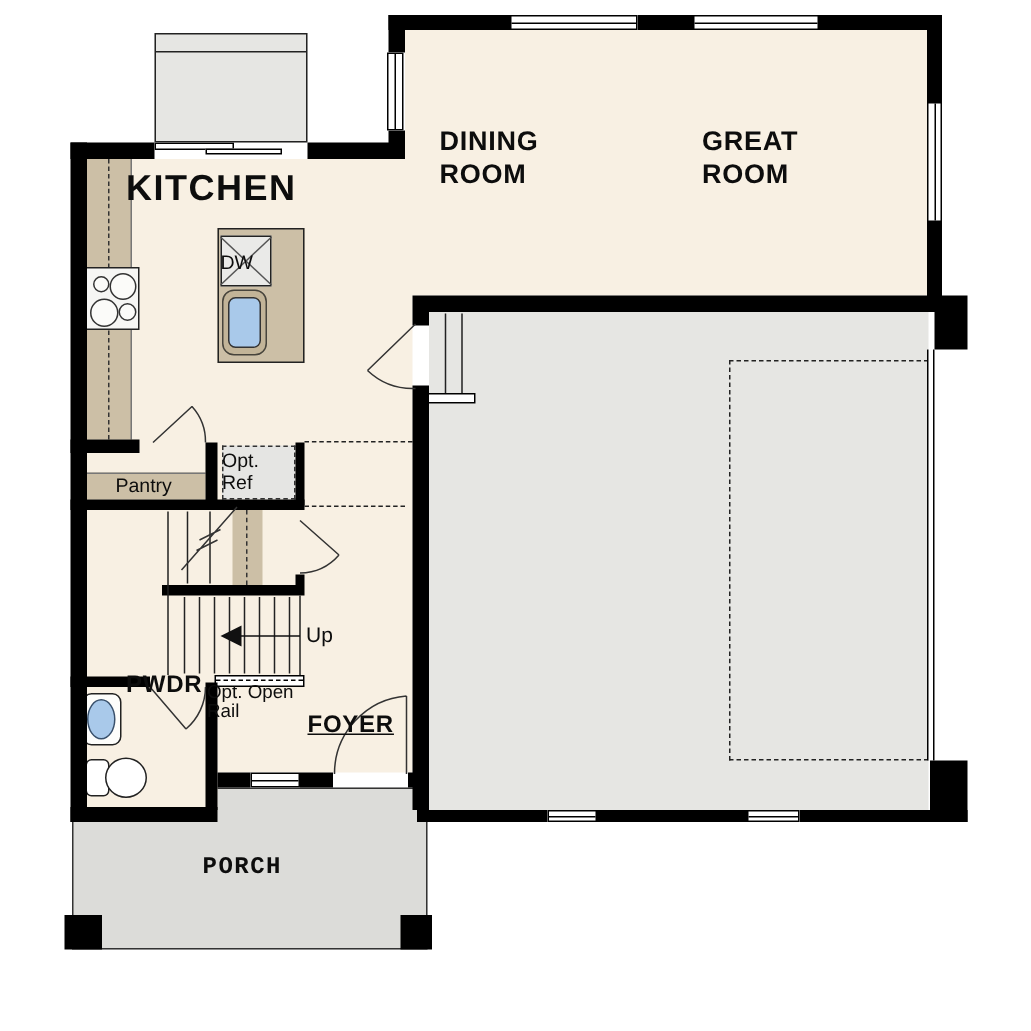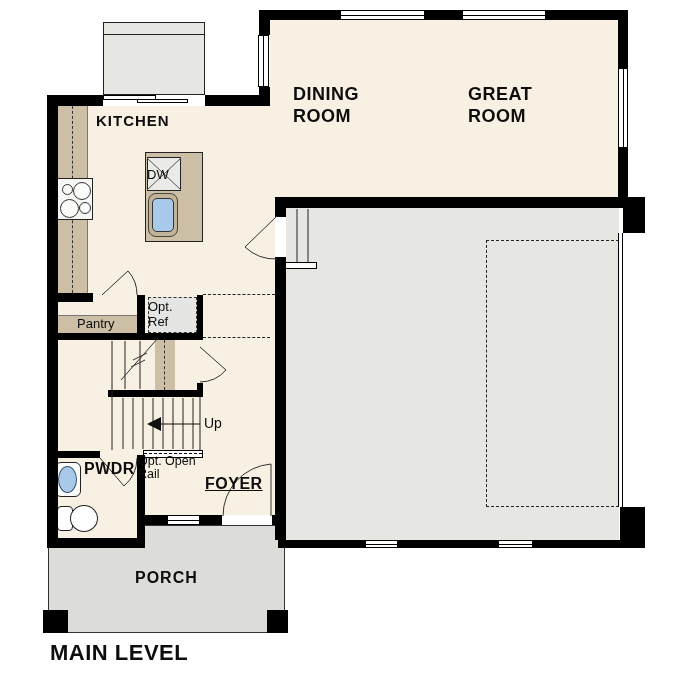--- a/index.html
+++ b/index.html
@@ -141,30 +141,29 @@
 
     <path stroke="#333" fill="none" d="M200 347 226 370M226 370 A35 35 0 0 1 200 382"></path>
 
     <path stroke="#333" fill="none" d="M277 216 245 247M245 247 A44 44 0 0 0 277 259"></path>
 
     <path stroke="#333" fill="none" d="M100 458 124 486M137 458 A37 37 0 0 1 124 486"></path>
 
     <path stroke="#333" fill="none" d="M271 464V516M223 516 A52 52 0 0 1 271 464"></path>
   </svg>
 
-  <div class="lbl" style="left:96px;top:112px;font-size:15px;letter-spacing:1px;">KITCHEN</div>
+  <div class="lbl" style="left:84px;top:112px;font-size:24px;letter-spacing:1px;">KITCHEN</div>
   <div class="lbl center" style="left:293px;top:83px;width:100px;font-size:18px;line-height:22px;letter-spacing:.5px;">DINING
 ROOM</div>
   <div class="lbl center" style="left:468px;top:83px;width:105px;font-size:18px;line-height:22px;letter-spacing:.5px;">GREAT
 ROOM</div>
-  <div class="lbl" style="left:84px;top:460px;font-size:16px;letter-spacing:.5px;">PWDR</div>
+  <div class="lbl" style="left:84px;top:448px;font-size:16px;letter-spacing:.5px;">PWDR</div>
   <div class="lbl" style="left:205px;top:475px;font-size:16px;letter-spacing:.5px;text-decoration:underline;">FOYER</div>
-  <div class="lbl" style="left:135px;top:569px;font-size:16px;letter-spacing:1px;">PORCH</div>
+  <div class="lbl" style="left:135px;top:569px;font-size:16px;letter-spacing:1px;font-family:Liberation Mono, monospace;">PORCH</div>
   <div class="lbl small" style="left:77px;top:316px;font-size:13px;">Pantry</div>
   <div class="lbl small center" style="left:148px;top:299px;width:49px;font-size:13px;line-height:15px;">Opt.
 Ref</div>
   <div class="lbl small" style="left:204px;top:415px;font-size:14px;">Up</div>
   <div class="lbl small center" style="left:138px;top:455px;width:72px;font-size:12.5px;line-height:13px;">Opt. Open
 Rail</div>
   <div class="lbl small center" style="left:147px;top:167px;width:34px;font-size:13px;">DW</div>
-  <div class="lbl" style="left:50px;top:640px;font-size:22px;letter-spacing:.5px;">MAIN LEVEL</div>
 
 </div>
 
 </body></html>

